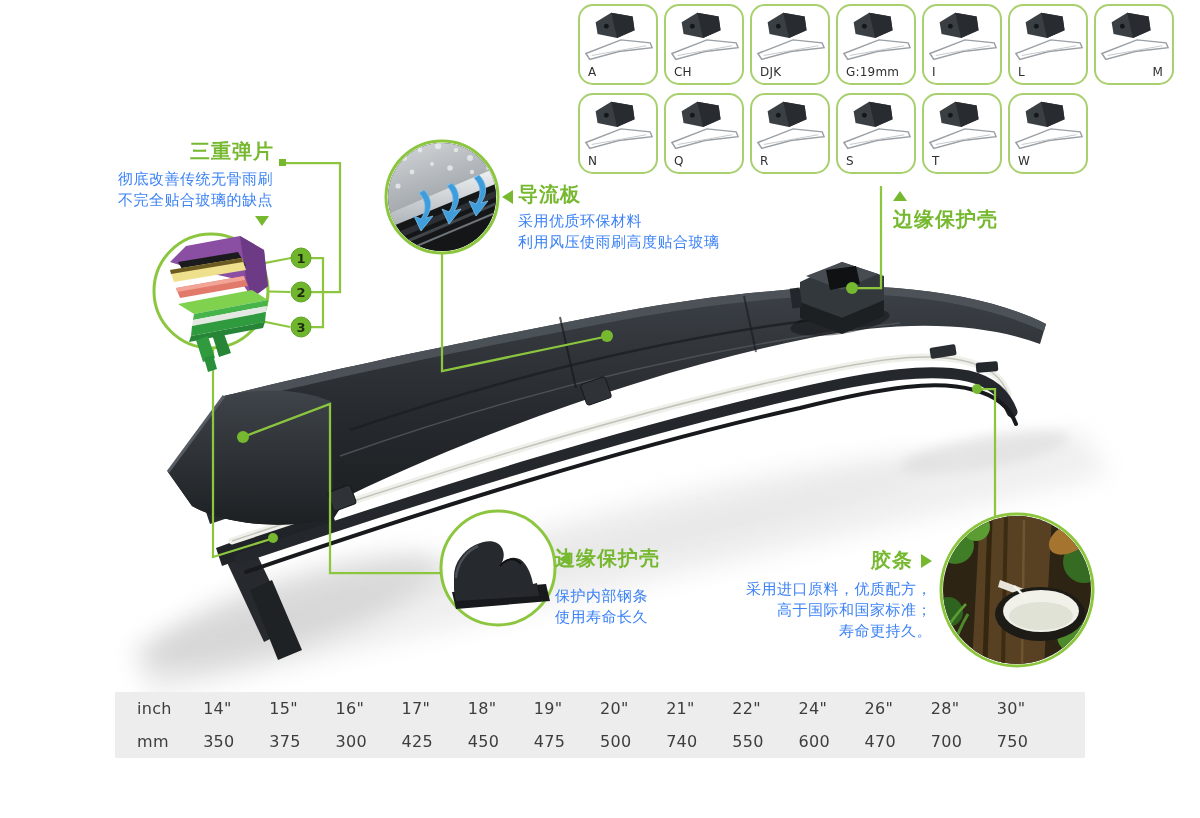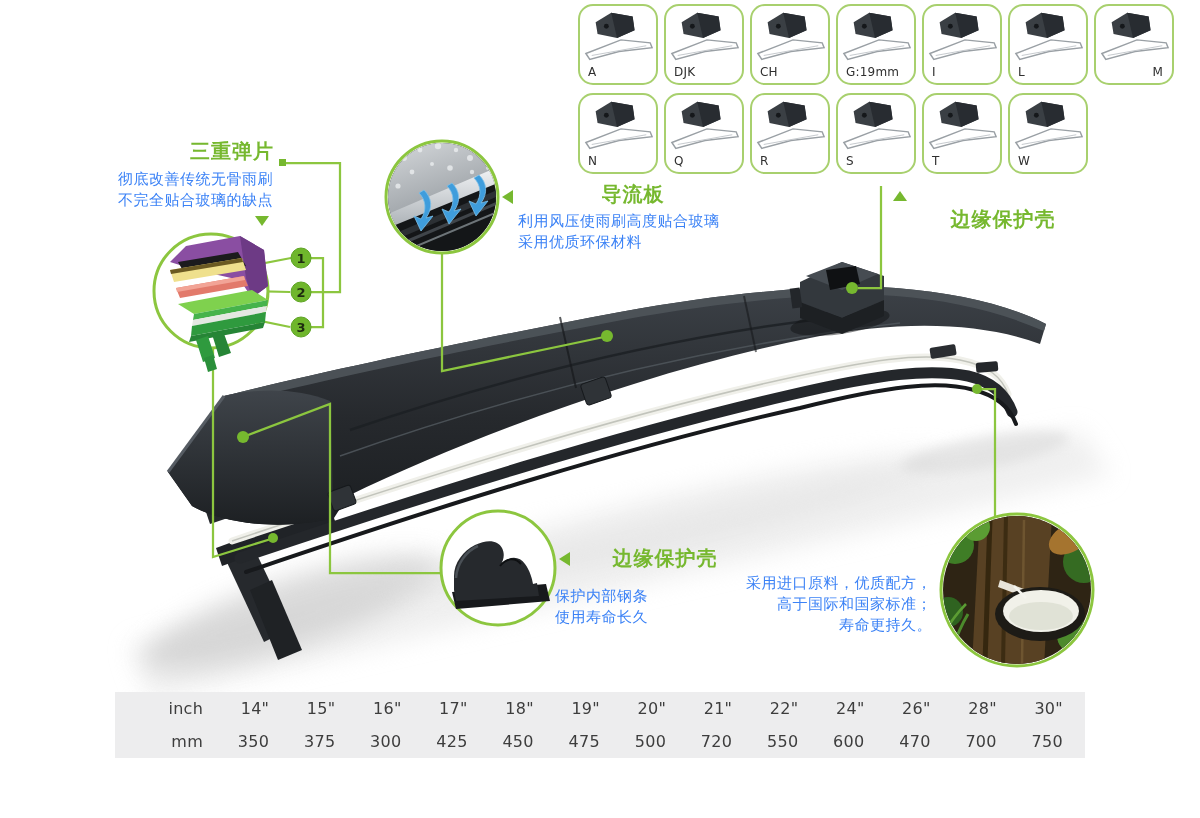--- a/index.html
+++ b/index.html
@@ -2,62 +2,62 @@
 <html><head>
 <meta charset="utf-8">
 <style>
   html,body{margin:0;padding:0;}
   body{
     width:1200px;height:818px;position:relative;background:#ffffff;overflow:hidden;
     font-family:"DejaVu Sans","Liberation Sans",sans-serif;
   }
   .abs{position:absolute;}
   
-  .co-title{font-size:20px;font-weight:bold;color:#76b82f;letter-spacing:1px;line-height:1.1;text-align:center;}
+  .co-title{font-size:20px;font-weight:bold;color:#76b82f;letter-spacing:1px;line-height:1.1;}
   .co-desc{font-size:15px;color:#3b82f6;line-height:21px;letter-spacing:0.5px;}
   .tri{width:0;height:0;display:inline-block;}
   .tri-left{border-top:7px solid transparent;border-bottom:7px solid transparent;border-right:11px solid #76b82f;}
   .tri-right{border-top:7px solid transparent;border-bottom:7px solid transparent;border-left:11px solid #76b82f;}
   .tri-up{border-left:7px solid transparent;border-right:7px solid transparent;border-bottom:10px solid #76b82f;}
   #co-triple{left:118px;top:140px;width:160px;}
   #co-triple .co-title{text-align:right;padding-right:4px;}
   #co-triple .co-desc{margin-top:7px;}
   #co-spoiler{left:518px;top:183px;width:230px;}
   #co-spoiler-arrow{left:502px;top:190px;}
   #co-spoiler .co-desc{margin-top:6px;}
   #co-multi{left:893px;top:186px;width:220px;}
   #co-multi .co-title{margin-top:3px;}
   #co-multi .co-desc{margin-top:5px;}
   #co-edge{left:555px;top:547px;width:220px;}
   #co-edge-arrow{left:559px;top:552px;}
   #co-edge .co-desc{margin-top:17px;}
   #co-rubber{right:268px;top:549px;width:250px;text-align:right;}
   #co-rubber .co-title .tri-right{margin-left:8px;position:relative;top:1px;}
-  #co-rubber .co-desc{margin-top:24px;}
+  #co-rubber .co-desc{margin-top:8px;}
   
   #adapter-grid{
     left:578px;top:4px;width:606px;
     display:grid;grid-template-columns:repeat(7,80px);grid-auto-rows:81px;gap:8px 6px;
   }
   .adapter-cell{
     position:relative;background:#fff;border:2px solid #a8d06e;border-radius:15px;
     box-sizing:border-box;overflow:hidden;
   }
   .adapter-cell svg{position:absolute;left:2px;top:2px;}
   .adapter-label{
     position:absolute;left:8px;bottom:4px;font-size:12px;color:#2f2f2f;letter-spacing:0.2px;white-space:nowrap;
   }
   .adapter-label.br{left:auto;right:9px;}
   
   #size-table{
     left:115px;top:692px;width:970px;height:66px;background:#ededee;
     display:grid;grid-template-columns:repeat(14,1fr);grid-template-rows:33px 33px;
     align-items:center;box-sizing:border-box;padding:0 22px;
   }
-  .size-cell{font-size:16px;color:#3d3d3d;text-align:right;letter-spacing:0.3px;}
+  .size-cell{font-size:16px;color:#3d3d3d;text-align:left;letter-spacing:0.3px;}
   
   text.marker-num{font-family:"DejaVu Sans","Liberation Sans",sans-serif;font-size:13px;font-weight:bold;fill:#1e2b10;text-anchor:middle;}
 </style>
 </head>
 <body>
 
 <svg class="abs" style="left:0;top:0" width="1200" height="818" viewBox="0 0 1200 818">
   <defs>
     <linearGradient id="gArm" x1="0" y1="0" x2="0" y2="1">
       <stop offset="0" stop-color="#3c4147"></stop>
@@ -274,65 +274,66 @@
   <div class="co-desc">
     <div>彻底改善传统无骨雨刷</div>
     <div>不完全贴合玻璃的缺点</div>
   </div>
 </div>
 
 <span class="abs tri tri-left" id="co-spoiler-arrow"></span>
 <div class="abs" id="co-spoiler">
   <div class="co-title">导流板</div>
   <div class="co-desc">
+    <div>采用优质环保材料</div>
     <div>利用风压使雨刷高度贴合玻璃</div>
-    <div>采用优质环保材料</div>
   </div>
 </div>
 
 <div class="abs" id="co-multi">
   <span class="tri tri-up"></span>
   <div class="co-title">边缘保护壳</div>
 </div>
 
 <span class="abs tri tri-left" id="co-edge-arrow"></span>
 <div class="abs" id="co-edge">
   <div class="co-title">边缘保护壳</div>
   <div class="co-desc">
     <div>保护内部钢条</div>
     <div>使用寿命长久</div>
   </div>
 </div>
 
 <div class="abs" id="co-rubber">
+  <div class="co-title"><span>胶条</span><span class="tri tri-right"></span></div>
   <div class="co-desc">
     <div>采用进口原料，优质配方，</div>
     <div>高于国际和国家标准；</div>
     <div>寿命更持久。</div>
   </div>
 </div>
 
 <div class="abs" id="adapter-grid">
     <div class="adapter-cell">
       <svg width="74" height="56" viewBox="0 0 76 56">
         <use href="#adapter-glyph"></use>
       </svg>
       <span class="adapter-label">A</span>
     </div>
     <div class="adapter-cell">
       <svg width="74" height="56" viewBox="0 0 76 56">
         <use href="#adapter-glyph"></use>
       </svg>
+      <span class="adapter-label">CH</span>
+    </div>
+    <div class="adapter-cell">
+      <svg width="74" height="56" viewBox="0 0 76 56">
+        <use href="#adapter-glyph"></use>
+      </svg>
       <span class="adapter-label">DJK</span>
-    </div>
-    <div class="adapter-cell">
-      <svg width="74" height="56" viewBox="0 0 76 56">
-        <use href="#adapter-glyph"></use>
-      </svg>
-      <span class="adapter-label">CH</span>
     </div>
     <div class="adapter-cell">
       <svg width="74" height="56" viewBox="0 0 76 56">
         <use href="#adapter-glyph"></use>
       </svg>
       <span class="adapter-label">G:19mm</span>
     </div>
     <div class="adapter-cell">
       <svg width="74" height="56" viewBox="0 0 76 56">
         <use href="#adapter-glyph"></use>
@@ -405,19 +406,19 @@
     <div class="size-cell">28"</div>
     <div class="size-cell">30"</div>
     <div class="size-cell">mm</div>
     <div class="size-cell">350</div>
     <div class="size-cell">375</div>
     <div class="size-cell">300</div>
     <div class="size-cell">425</div>
     <div class="size-cell">450</div>
     <div class="size-cell">475</div>
     <div class="size-cell">500</div>
-    <div class="size-cell">720</div>
+    <div class="size-cell">740</div>
     <div class="size-cell">550</div>
     <div class="size-cell">600</div>
     <div class="size-cell">470</div>
     <div class="size-cell">700</div>
     <div class="size-cell">750</div>
   </div>
 
 </body></html>

